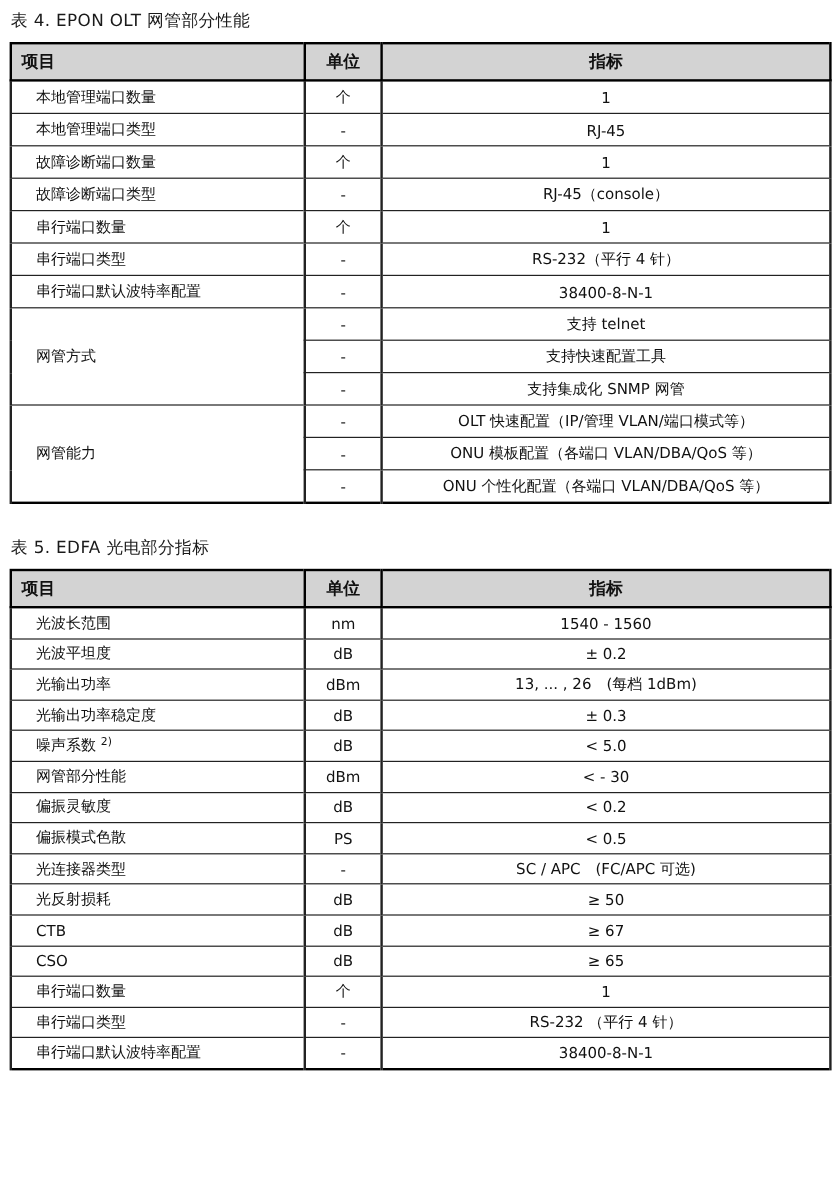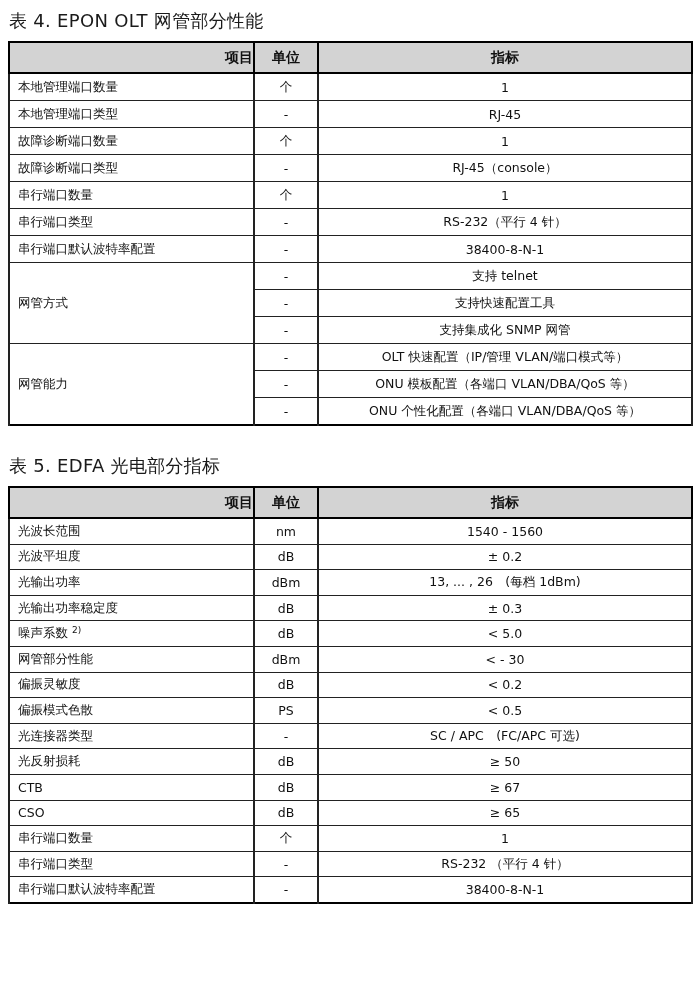--- a/index.html
+++ b/index.html
@@ -10,21 +10,21 @@
     font-family: "DejaVu Sans", "Liberation Sans", sans-serif;
   }
   .page {
     width: 700px;
     height: 991px;
     box-sizing: border-box;
     padding: 9px 8px 0 8px;
     overflow: hidden;
   }
   .table-title {
-    font-size: 18px;
+    font-size: 14px;
     letter-spacing: 0.3px;
     color: #1a1a1a;
     margin: 0 0 8px 1px;
     white-space: nowrap;
   }
   .title-gap {
     margin-top: 28px;
   }
   table.spec-table {
     border-collapse: collapse;
@@ -41,38 +41,38 @@
     font-weight: bold;
     height: 29px;
     border: 1px solid #000000;
     border-left-width: 2px;
     border-right-width: 2px;
     border-bottom: 2px solid #000000;
     text-align: center;
     padding: 0;
   }
   table.spec-table th.col-item {
-    text-align: right;
+    text-align: left;
     padding-left: 8px;
   }
   table.spec-table td {
     font-size: 12.5px;
     border: 1px solid #222222;
     border-left-width: 2px;
     border-right-width: 2px;
     text-align: center;
     padding: 0;
     vertical-align: middle;
     white-space: nowrap;
   }
   table.t4 td { height: 26px; }
   table.t5 td { height: 24.6px; }
   table.spec-table td.col-item {
     text-align: left;
-    padding-left: 8px;
+    padding-left: 20px;
   }
   .sup {
     font-size: 9px;
     position: relative;
     top: -4px;
     margin-left: 4px;
   }
 </style>
 </head>
 <body>

